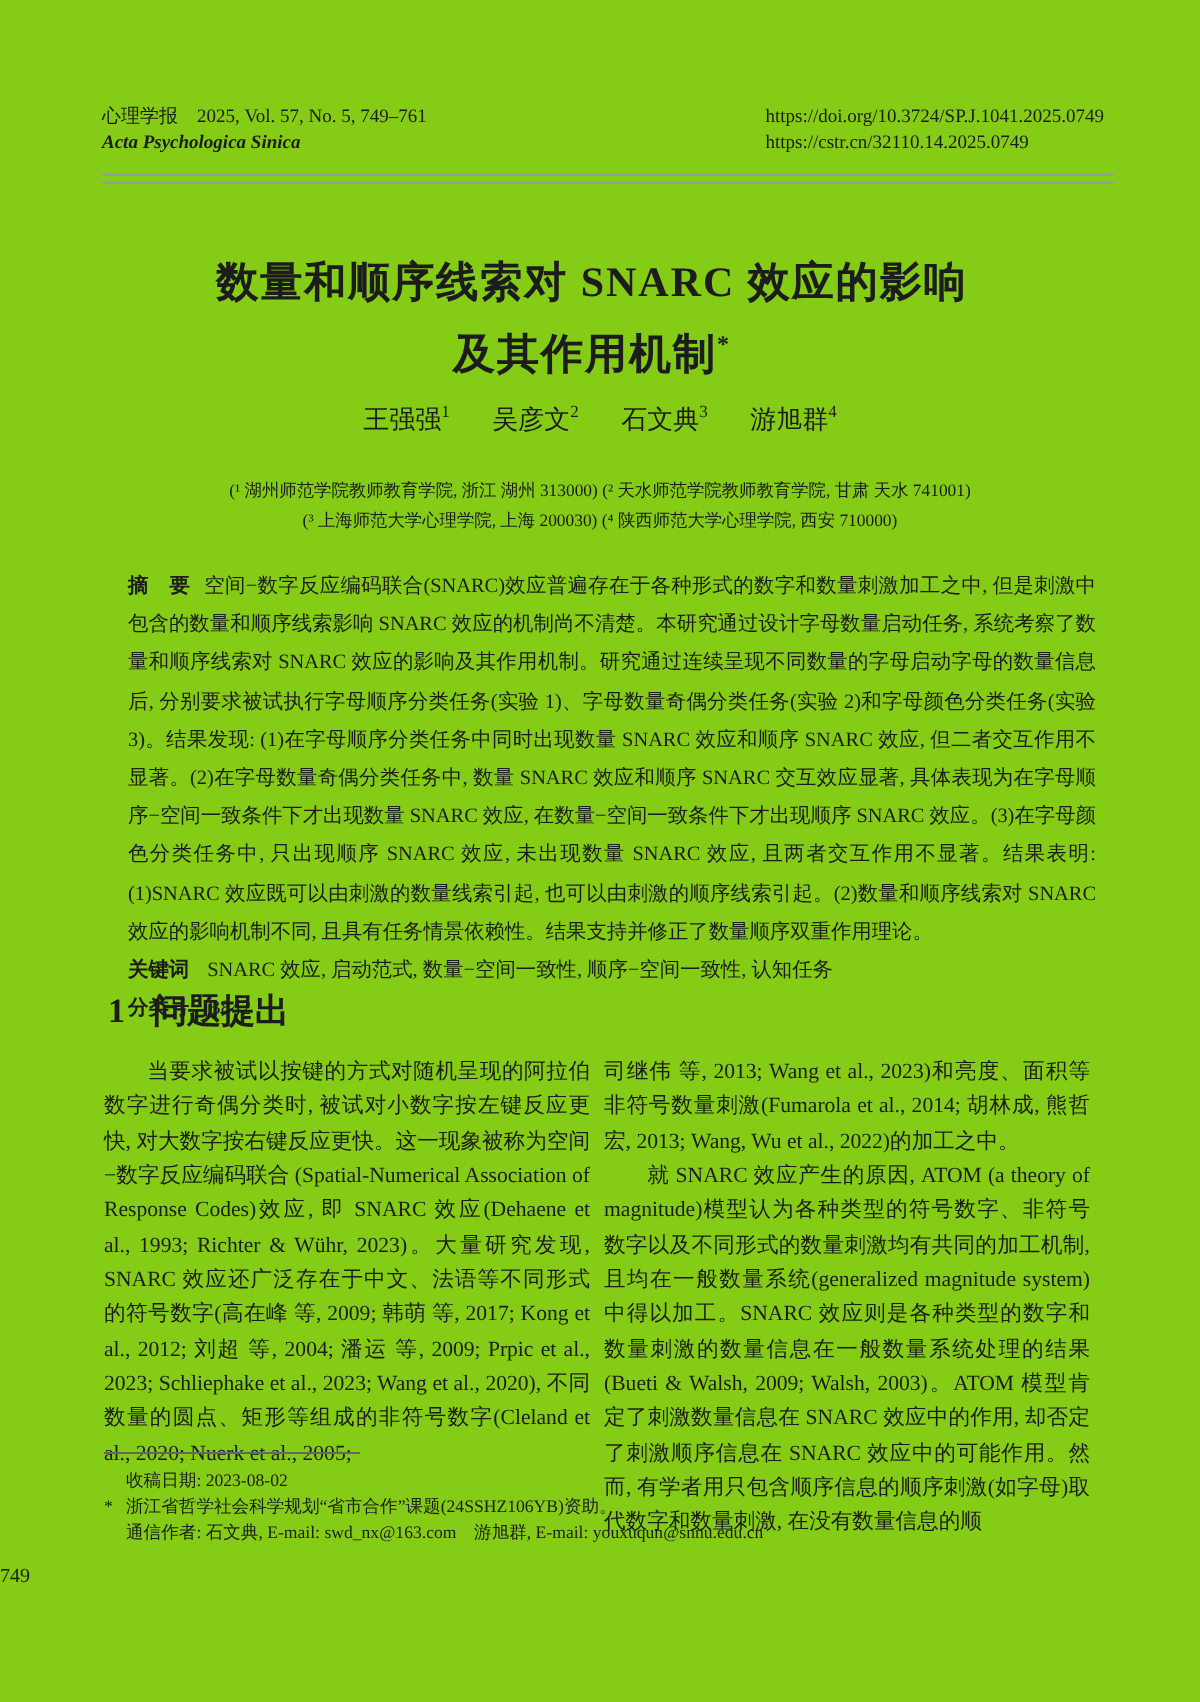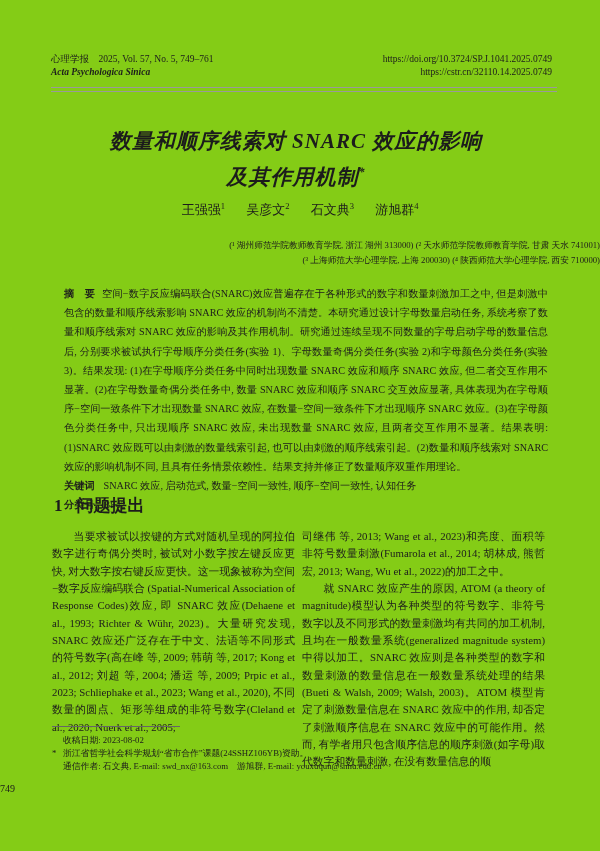--- a/index.html
+++ b/index.html
@@ -10,42 +10,41 @@
     color:#1c1c1c;
   }
   
   .running-head {
     position:absolute; top:53px; left:51px; right:48px;
     display:flex; justify-content:space-between; align-items:flex-start;
     font-size:9.5px; line-height:13px;
   }
   .rh-left .cn { white-space:pre; }
   .rh-left .en { font-weight:bold; font-style:italic; }
-  .rh-right { text-align:right; }
+  .rh-right { }
   .double-rule {
     position:absolute; top:87px; left:51px; right:43px; height:2.5px;
     border-top:1px solid #9a9a9a; border-bottom:1px solid #9a9a9a;
   }
   
   .title {
     position:absolute; top:126px; left:32px; right:40px;
     text-align:center; font-size:21px; font-weight:bold; line-height:31px;
     letter-spacing:1px;
-    font-style:italic;
   }
   .title sup { font-size:12px; }
   .authors {
     position:absolute; top:201px; left:0; right:0;
     text-align:center; font-size:13px;
   }
   .authors .author { margin:0 9px; }
   .authors sup { font-size:8.5px; }
   .affiliations {
     position:absolute; top:238px; left:0; right:0;
-    text-align:right; font-size:8.7px; line-height:14.5px;
+    text-align:center; font-size:8.7px; line-height:14.5px;
   }
   
   .abstract-block {
     position:absolute; top:284px; left:64px; right:52px;
     font-size:10.2px; line-height:19.2px; text-align:justify;
   }
   .abstract-block .lbl { font-weight:bold; margin-right:7px; }
   .kv-line { text-align:left; }
   .kv-line .lbl { font-weight:bold; margin-right:9px; }
   

